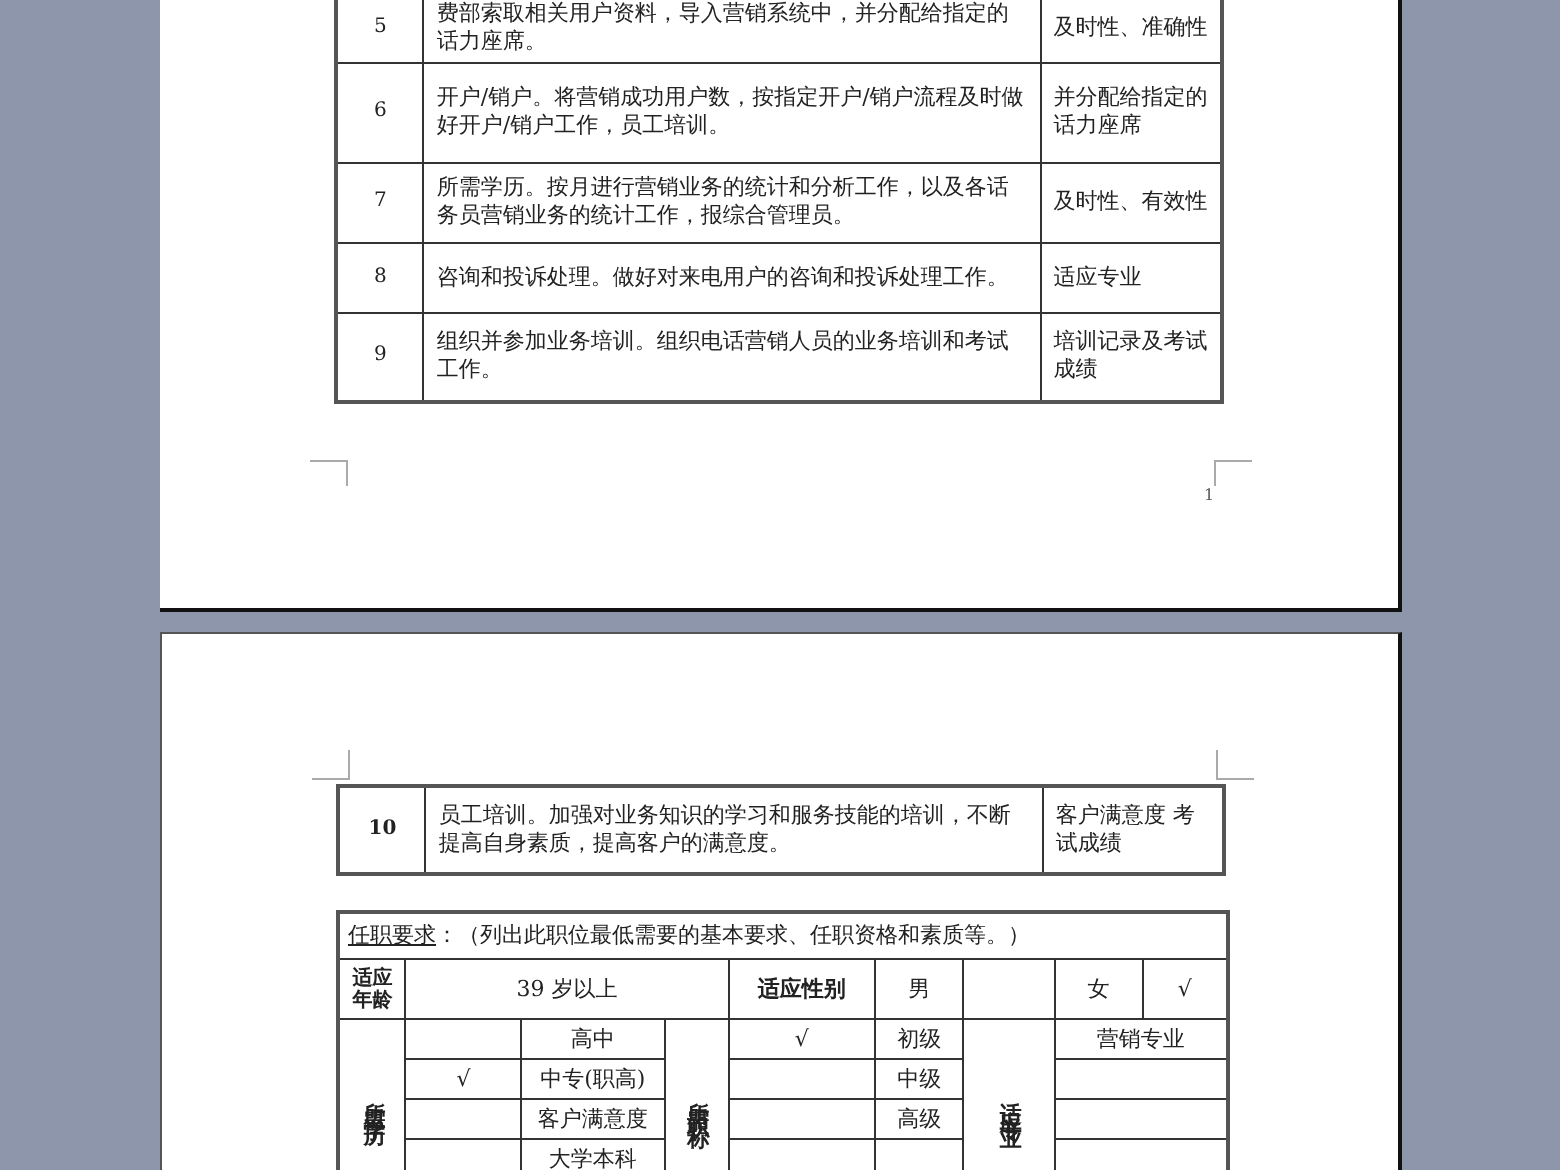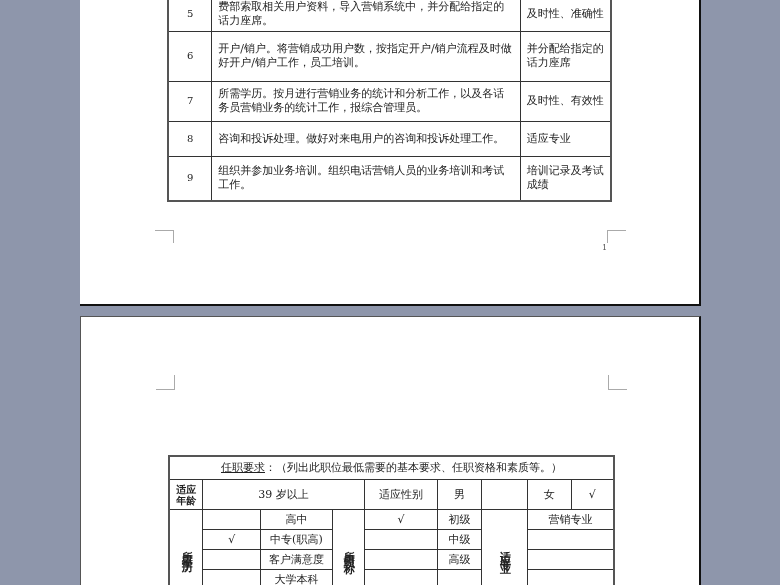--- a/index.html
+++ b/index.html
@@ -57,41 +57,55 @@
     </table>
   <div class="crop" style="left:75px;top:230px;border-width:1px 1px 0 0;"></div>
   <div class="crop" style="left:527px;top:230px;border-width:1px 0 0 1px;"></div>
   <div class="pagenum" style="left:522px;top:243px;">1</div>
 </div>
 
 <div class="page" id="page2">
   <div class="crop" style="left:75px;top:58px;height:14px;border-width:0 1px 1px 0;"></div>
   <div class="crop" style="left:527px;top:58px;height:14px;border-width:0 0 1px 1px;"></div>
 
+  <table class="tbl-outer" style="left:87px;top:75px;width:445px;">
+    <colgroup>
+        <col style="width:44px">
+        <col style="width:310px">
+        <col style="width:91px">
+      </colgroup>
+    <tbody>
+        <tr style="height:44px">
+      <td class="num" style="font-weight:bold">10</td>
+      <td><b>员工培训</b><span>。加强对业务知识的学习和服务技能的培训，不断提高自身素质，提高客户的满意度。</span></td>
+      <td>客户满意度 考试成绩</td>
+    </tr>
+  </tbody>
+    </table>
 
   <table class="tbl-outer req" style="left:87px;top:138px;width:447px;">
     <colgroup>
       <col style="width:34px">
         <col style="width:58px">
         <col style="width:72px">
         <col style="width:32px">
       <col style="width:74px">
         <col style="width:44px">
         <col style="width:46px">
         <col style="width:44px">
         <col style="width:43px">
     </colgroup>
     <tbody>
         <tr>
-      <td colspan="9" style="text-align:center;height:20px;"><b style="text-decoration:underline">任职要求</b><span>：（列出此职位最低需要的基本要求、任职资格和素质等。）</span></td>
+      <td colspan="9" style="text-align:left;height:20px;"><b style="text-decoration:underline">任职要求</b><span>：（列出此职位最低需要的基本要求、任职资格和素质等。）</span></td>
     </tr>
     <tr style="height:30px">
       <td style="font-weight:bold;font-size:10px;line-height:11px;text-align:center;">适应年龄</td>
       <td colspan="3">39 岁以上</td>
-      <td style="font-weight:normal">适应性别</td>
+      <td style="font-weight:bold">适应性别</td>
       <td>男</td>
       <td></td>
       <td>女</td>
       <td>√</td>
     </tr>
     <tr>
       <td rowspan="4" class="vert">所需学历</td>
       <td></td>
       <td>高中</td>
       <td rowspan="4" class="vert">所需职称</td>

